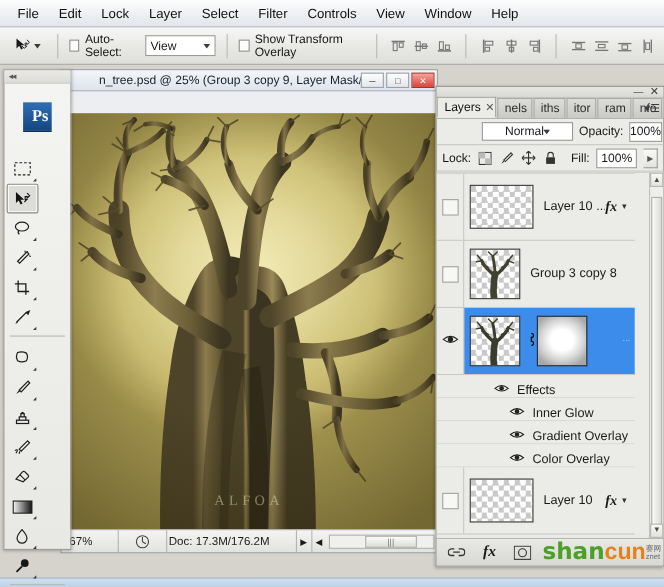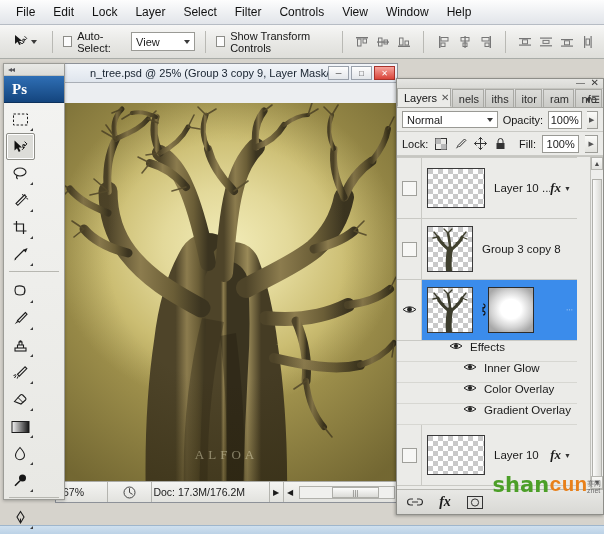--- a/index.html
+++ b/index.html
@@ -66,21 +66,21 @@
     box-shadow:0 1px 3px rgba(0,0,0,.25);
     z-index:40;
   }
   #tb-grip{
     height:12px; background:linear-gradient(#e9e9e6,#dcdcd8);
     border-bottom:1px solid #c2c2bd;
     display:flex;align-items:center;padding-left:4px;
     font-size:8px;color:#55555a; letter-spacing:-1px;
   }
   #ps-logo{
-    height:27px; margin:0; background:linear-gradient(#2f6fb5,#14457e);
+    height:27px; margin:17px; background:linear-gradient(#2f6fb5,#14457e);
     color:#fff; font-weight:bold; font-size:15px;
     display:flex; align-items:center; padding-left:8px;
     font-family:"Liberation Serif", serif;
     border-bottom:1px solid #0d315c;
   }
   .tool-grid{ display:flex; flex-wrap:wrap; padding:3px 2px 0 2px; }
   .tool{
     width:29px; height:27px; position:relative;
     display:flex; align-items:center; justify-content:center;
   }
@@ -208,21 +208,21 @@
     position:absolute; right:3px; bottom:2px; font-size:10px; color:#3c3c3c;
     line-height:1;
   }
   #blend-row{
     height:24px; display:flex; align-items:center; gap:5px;
     padding:0 5px; border-bottom:1px solid #c9c9c4;
   }
   .pcombo{
     display:flex;align-items:center;justify-content:space-between;
     height:17px; border:1px solid #999994; background:#fff;
-    font-size:11px; padding:0 4px;
+    font-size:11px; padding:0 20px;margin-left:36px;
   }
   #blend-mode{ width:108px; }
   .num-field{
     width:38px;height:18px;border:1px solid #999994;background:#fff;
     font-size:11px; display:flex;align-items:center;justify-content:center;
   }
   .spin{
     width:13px;height:18px;border:1px solid #9d9d98;border-left:none;
     background:linear-gradient(#fafaf8,#e2e2de);
     display:flex;align-items:center;justify-content:center;font-size:7px;color:#555;
@@ -259,21 +259,21 @@
   .thumb.sq{ width:46px;height:46px; }
   .mask-thumb{
     width:46px;height:46px;border:1px solid #2c2c2c; flex:none;
     background:radial-gradient(ellipse 62% 58% at 50% 48%, #ffffff 38%, #d4d4d4 72%, #a8a8a8 100%);
   }
   .layer-name{ flex:1; font-size:11.5px; padding-left:4px; white-space:nowrap; overflow:hidden;}
   .fx-mark{ font-family:"Liberation Serif", serif; font-style:italic; font-weight:bold; font-size:13px; padding-right:3px;}
   .row-caret{ font-size:7px; padding-right:6px; color:#333; }
   .link-icn{ width:10px; text-align:center; font-size:11px; flex:none; }
   .effects-row{
-    display:flex; align-items:flex-start; height:21px;
+    display:flex; align-items:flex-end; height:21px;
     border-bottom:1px solid #d7d7d2; padding-left:52px; font-size:11.5px;
     background:#ebebe8;
   }
   .effects-row.sub{ padding-left:66px; }
   .eye-sm{ margin-right:7px; font-size:11px; color:#222; }
   #vscroll{
     position:absolute; right:0; top:0; bottom:0; width:13px;
     background:#eeeeec; border-left:1px solid #c2c2bd;
   }
   #vthumb{
@@ -288,25 +288,25 @@
     border:1px solid #b6b6b1;
   }
   #panel-bottom{
     height:25px; background:linear-gradient(#e8e8e5,#d8d8d4);
     border-top:1px solid #b8b8b3;
     display:flex; align-items:center; gap:14px; padding-left:10px;
     position:relative;
   }
   .pb-btn{ display:flex;align-items:center;justify-content:center; width:16px;height:16px; }
   #watermark{
-    position:absolute; right:0; bottom:16px; display:flex; align-items:flex-end;
+    position:absolute; right:0; bottom:0; display:flex; align-items:flex-end;
     padding:0 2px 2px 0; pointer-events:none;
   }
   .wm-shan{ color:#4c9f28; font-weight:bold; font-size:21px; font-family:"DejaVu Sans", sans-serif; line-height:.95;}
-  .wm-cun{ color:#e8801a; font-weight:bold; font-size:21px; font-family:Liberation Mono, monospace; line-height:.95;margin-top:23px;}
+  .wm-cun{ color:#e8801a; font-weight:bold; font-size:21px; font-family:Liberation Sans, sans-serif; line-height:.95;margin-top:23px;}
   .wm-cn{ display:flex;flex-direction:column; font-size:7px; color:#6b6b6b; line-height:1; padding-bottom:2px;}
   #app-bottom-strip{
     position:absolute; left:0; bottom:0; width:604px; height:9px;
     background:linear-gradient(#cfe0ef,#bcd2e6);
     border-top:1px solid #9fb6cc;
   }
 </style>
 </head>
 <body>
 
@@ -340,21 +340,21 @@
   <span class="chk"></span>
   <span class="opt-label">Auto-Select:</span>
   <span class="combo">
     <span>View</span>
     <span class="tri-down"></span>
   </span>
 
   <div class="sep-v"></div>
 
   <span class="chk"></span>
-  <span class="opt-label">Show Transform Controls</span>
+  <span class="opt-label">Show Transform Overlay</span>
 
   <div class="sep-v"></div>
 
   <div class="align-grp">
     <div class="align-btn">
       <svg width="14" height="14" viewBox="0 0 14 14">
           <rect x="1" y="2" width="12" height="1.4" fill="#777"></rect>
           <rect x="2.5" y="4" width="3.5" height="7" fill="none" stroke="#777"></rect>
           <rect x="8" y="4" width="3.5" height="4" fill="none" stroke="#777"></rect>
         </svg>
@@ -830,30 +830,30 @@
         </span>
         <span>Inner Glow</span>
       </div>
       <div class="effects-row sub">
         <span class="eye-sm">
           <svg width="14" height="10" viewBox="0 0 14 10">
               <path d="M1 5 Q7 0 13 5 Q7 10 1 5 Z" fill="none" stroke="#222"></path>
               <circle cx="7" cy="5" r="2.1" fill="#222"></circle>
             </svg>
         </span>
-        <span>Color Overlay</span>
+        <span>Gradient Overlay</span>
       </div>
       <div class="effects-row sub">
         <span class="eye-sm">
           <svg width="14" height="10" viewBox="0 0 14 10">
               <path d="M1 5 Q7 0 13 5 Q7 10 1 5 Z" fill="none" stroke="#222"></path>
               <circle cx="7" cy="5" r="2.1" fill="#222"></circle>
             </svg>
         </span>
-        <span>Gradient Overlay</span>
+        <span>Color Overlay</span>
       </div>
 
       <div class="layer-row">
         <div class="eye-cell">
           <span class="eye-box"></span>
         </div>
         <div class="thumb"></div>
         <span class="layer-name">Layer 10</span>
         <span class="fx-mark">fx</span>
         <span class="row-caret">▼</span>

